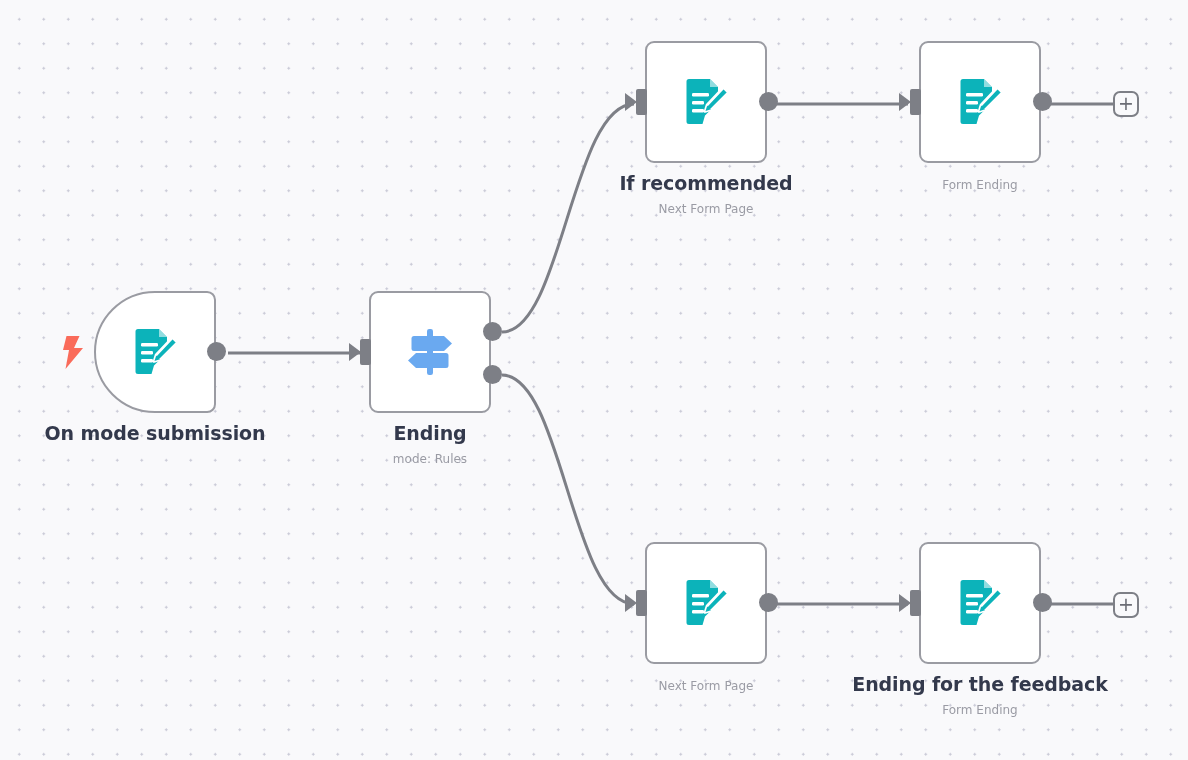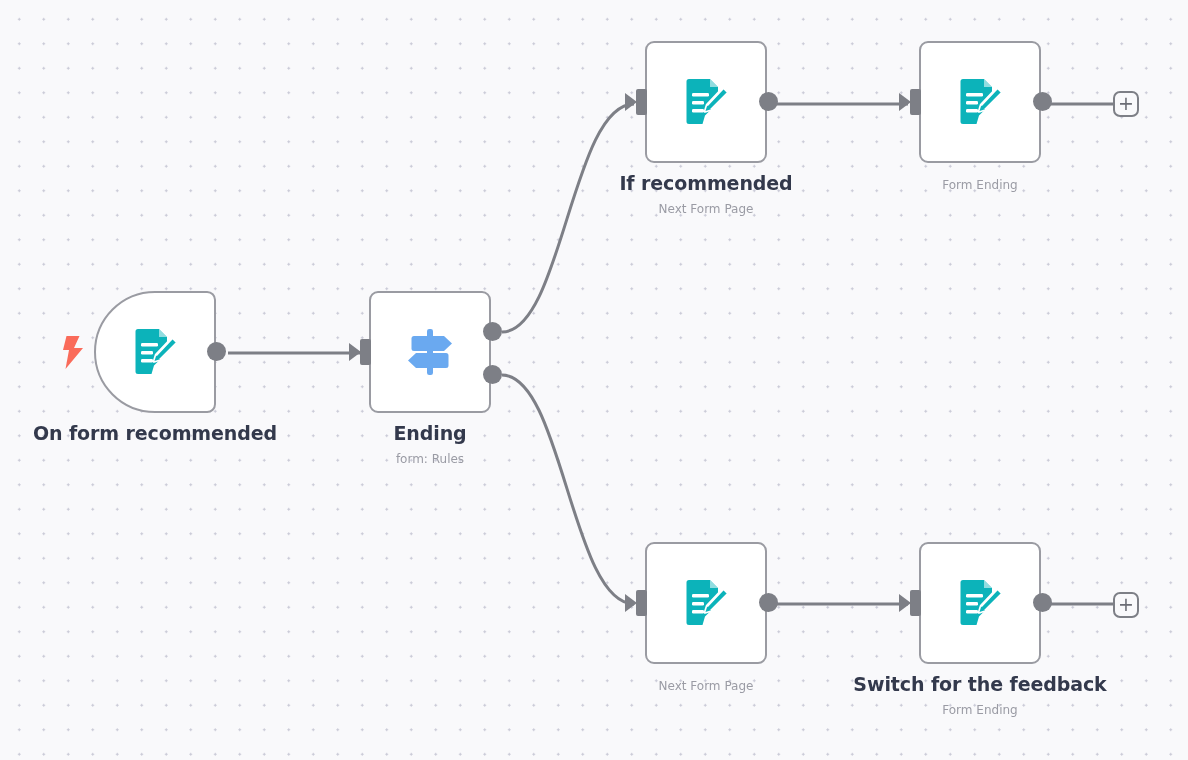--- a/index.html
+++ b/index.html
@@ -177,21 +177,21 @@
         <rect x="13" y="26" width="12" height="3.4" rx="1.2" fill="#ffffff"></rect>
         <rect x="13" y="34" width="12" height="3.4" rx="1.2" fill="#ffffff"></rect>
         <path d="M44.5 12.5 L49.5 17.5 L32.5 34.5 L26 36.5 L28 30 Z" fill="#0cb3ba" stroke="#ffffff" stroke-width="2.6" stroke-linejoin="round"></path>
         <path d="M26.5 36 L28.2 30.4 L32 34.2 Z" fill="#0cb3ba"></path>
       </svg>
     </div>
 
     <div class="port-out" style="left:113px; top:51px;"></div>
 
     <div class="node-labels">
-      <div class="node-title">On form recommended</div>
+      <div class="node-title">On mode submission</div>
       <div class="node-subtitle"></div>
     </div>
   </div>
 
   <div class="node" style="left:369px; top:291px;">
     <div class="node-box"></div>
 
     <div class="node-icon">
       <svg width="52" height="52" viewBox="0 0 52 52">
         <rect x="23" y="3" width="6" height="46" rx="2.2" fill="#6aa9f0"></rect>
@@ -199,21 +199,21 @@
         <path d="M42 27 H12 L4 34.5 L12 42 H42 A2.5 2.5 0 0 0 44.5 39.5 V29.5 A2.5 2.5 0 0 0 42 27 Z" fill="#6aa9f0"></path>
       </svg>
     </div>
 
     <div class="port-in" style="left:-9px; top:48px;"></div>
     <div class="port-out" style="left:114px; top:31px;"></div>
     <div class="port-out" style="left:114px; top:74px;"></div>
 
     <div class="node-labels">
       <div class="node-title">Ending</div>
-      <div class="node-subtitle">form: Rules</div>
+      <div class="node-subtitle">mode: Rules</div>
     </div>
   </div>
 
   <div class="node" style="left:645px; top:41px;">
     <div class="node-box"></div>
 
     <div class="node-icon">
       <svg width="54" height="54" viewBox="0 0 54 54">
         <path d="M10 4 H31 L39 12 V27.5 L26 40.5 L23.5 49 H10 A2.5 2.5 0 0 1 7.5 46.5 V6.5 A2.5 2.5 0 0 1 10 4 Z" fill="#0cb3ba"></path>
         <path d="M31 4 V12 H39 Z" fill="#ffffff" opacity="0.55"></path>
@@ -292,21 +292,21 @@
         <rect x="13" y="34" width="12" height="3.4" rx="1.2" fill="#ffffff"></rect>
         <path d="M44.5 12.5 L49.5 17.5 L32.5 34.5 L26 36.5 L28 30 Z" fill="#0cb3ba" stroke="#ffffff" stroke-width="2.6" stroke-linejoin="round"></path>
         <path d="M26.5 36 L28.2 30.4 L32 34.2 Z" fill="#0cb3ba"></path>
       </svg>
     </div>
 
     <div class="port-in" style="left:-9px; top:48px;"></div>
     <div class="port-out" style="left:114px; top:51px;"></div>
 
     <div class="node-labels">
-      <div class="node-title">Switch for the feedback</div>
+      <div class="node-title">Ending for the feedback</div>
       <div class="node-subtitle">Form Ending</div>
     </div>
   </div>
 
   <div class="plus-btn" style="left:1113px; top:91px;">+</div>
 
   <div class="plus-btn" style="left:1113px; top:592px;">+</div>
 
 </div>
 

